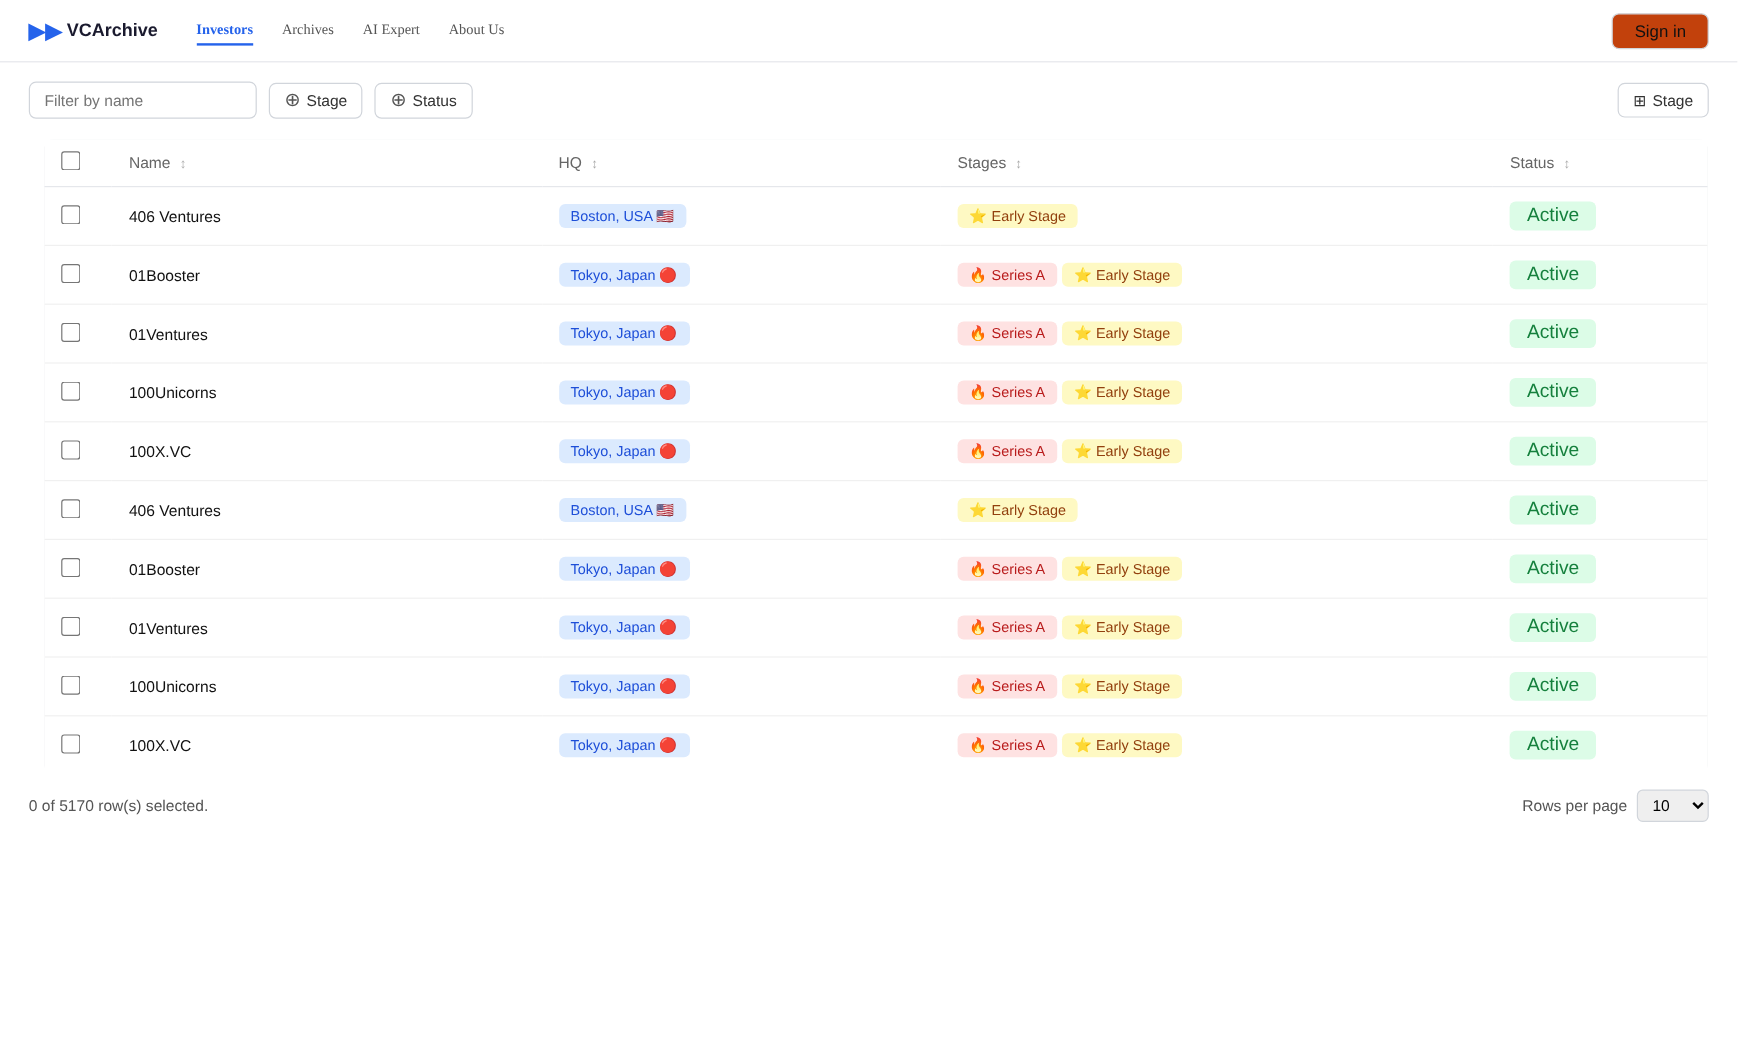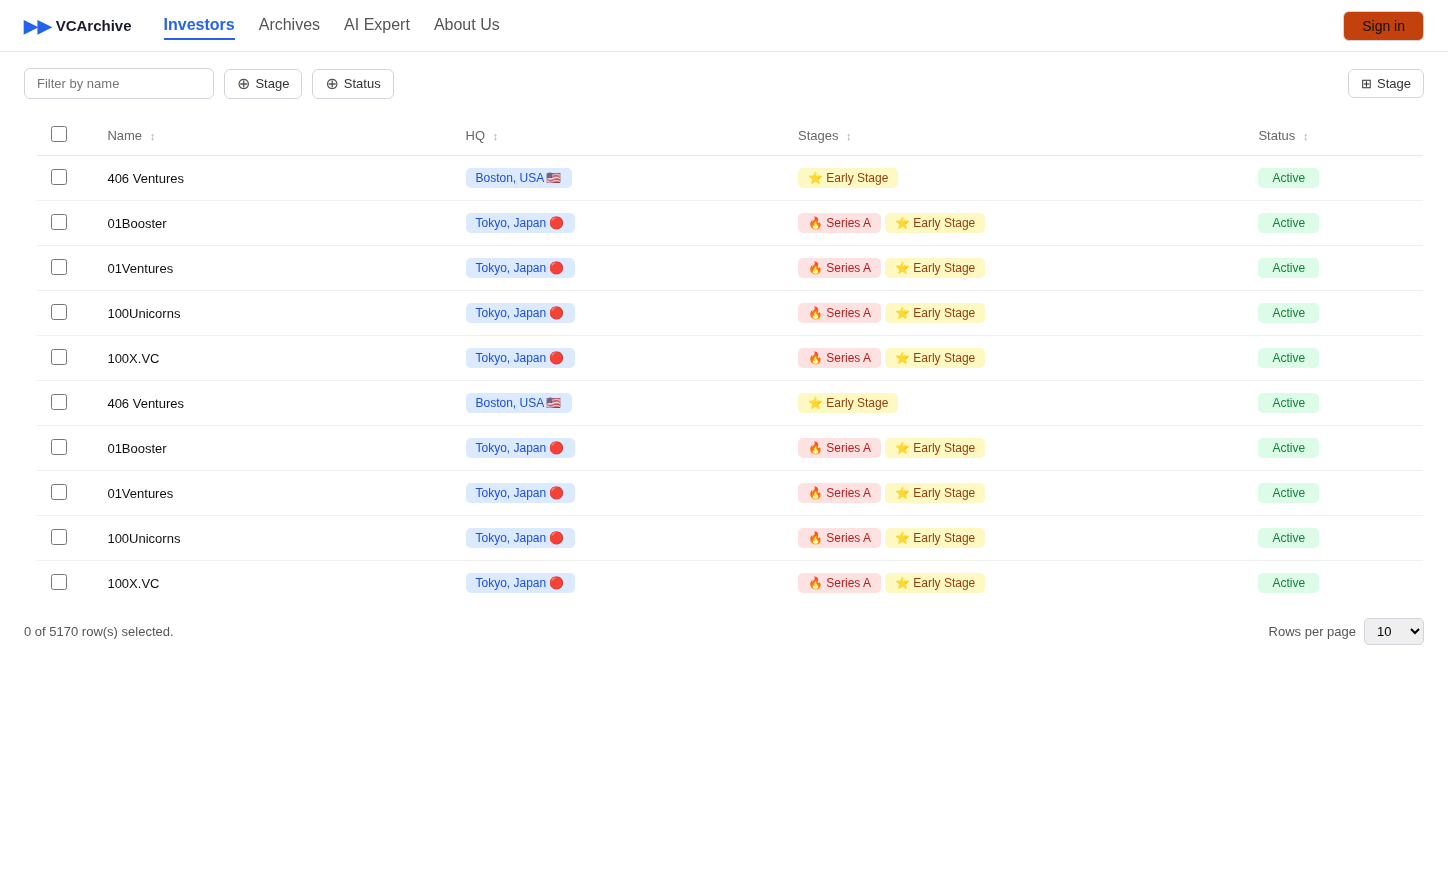--- a/index.html
+++ b/index.html
@@ -3,21 +3,21 @@
   <meta charset="utf-8">
   <style>
     * { box-sizing: border-box; margin: 0; padding: 0; }
     body { font-family: -apple-system, BlinkMacSystemFont, 'Segoe UI', sans-serif; background: #fff; color: #111; font-size: 14px; }
 
     
     .navbar { display: flex; align-items: center; padding: 0 24px; height: 52px; border-bottom: 1px solid #e5e7eb; }
     .logo { display: flex; align-items: center; gap: 4px; font-weight: 700; font-size: 15px; color: #1a1a2e; margin-right: 32px; }
     .logo-icon { color: #2563eb; font-size: 18px; }
     .nav-links { display: flex; gap: 24px; flex: 1; }
-    .nav-link { text-decoration: none; color: #555; font-size: 16px; padding: 4px 0; }
+    .nav-link { text-decoration: none; color: #555; font-size: 12px; padding: 4px 0; font-family: Liberation Serif, serif; }
     .nav-link.active { color: #2563eb; font-weight: 600; border-bottom: 2px solid #2563eb; }
     .sign-in-btn { border: 1px solid #d1d5db; background: #c2410c; padding: 6px 18px; border-radius: 6px; cursor: pointer; font-size: 14px; color: #111; }
 
     
     .toolbar { display: flex; align-items: center; gap: 10px; padding: 16px 24px; }
     .filter-input { border: 1px solid #d1d5db; border-radius: 6px; padding: 7px 12px; font-size: 13px; width: 190px; color: #be185d; outline: none; }
     .filter-btn { display: flex; align-items: center; gap: 5px; border: 1px solid #d1d5db; border-radius: 6px; padding: 6px 12px; background: #fff; cursor: pointer; font-size: 13px; color: #333; }
     .filter-btn .plus { font-size: 16px; color: #555; line-height: 1; }
     .view-btn { margin-left: auto; display: flex; align-items: center; gap: 5px; border: 1px solid #d1d5db; border-radius: 6px; padding: 6px 12px; background: #fff; cursor: pointer; font-size: 13px; color: #333; }
 
@@ -41,21 +41,21 @@
 
     
     .hq-badge { display: inline-flex; align-items: center; gap: 4px; background: #dbeafe; color: #1d4ed8; border-radius: 5px; padding: 3px 10px; font-size: 12px; font-weight: 500; }
 
     
     .stage-badge { display: inline-flex; align-items: center; gap: 4px; border-radius: 5px; padding: 3px 10px; font-size: 12px; font-weight: 500; margin-right: 4px; }
     .stage-series-a { background: #fee2e2; color: #b91c1c; }
     .stage-early { background: #fef9c3; color: #92400e; }
 
     
-    .status-badge { display: inline-flex; align-items: center; justify-content: center; background: #dcfce7; color: #15803d; border-radius: 5px; padding: 3px 14px; font-size: 12px; font-weight: 500; }
+    .status-badge { display: inline-flex; align-items: center; justify-content: center; background: #dcfce7; color: #15803d; border-radius: 5px; padding: 3px 14px; font-size: 16px; font-weight: 500; }
 
     
     .table-footer { display: flex; align-items: center; padding: 12px 24px; font-size: 13px; color: #555; gap: 2px; }
     .rows-per-page { display: flex; align-items: center; gap: 8px; margin-left: auto; }
     .rows-select { border: 1px solid #d1d5db; border-radius: 5px; padding: 4px 8px; font-size: 13px; cursor: pointer; }
     .pagination { display: flex; align-items: center; gap: 6px; margin-left: 16px; }
     .page-info { font-size: 13px; color: #333; margin-right: 4px; }
     .page-btn { border: 1px solid #d1d5db; border-radius: 5px; background: #fff; padding: 4px 8px; cursor: pointer; font-size: 13px; color: #555; }
     .page-btn:disabled { color: #ccc; cursor: default; }
   </style>

